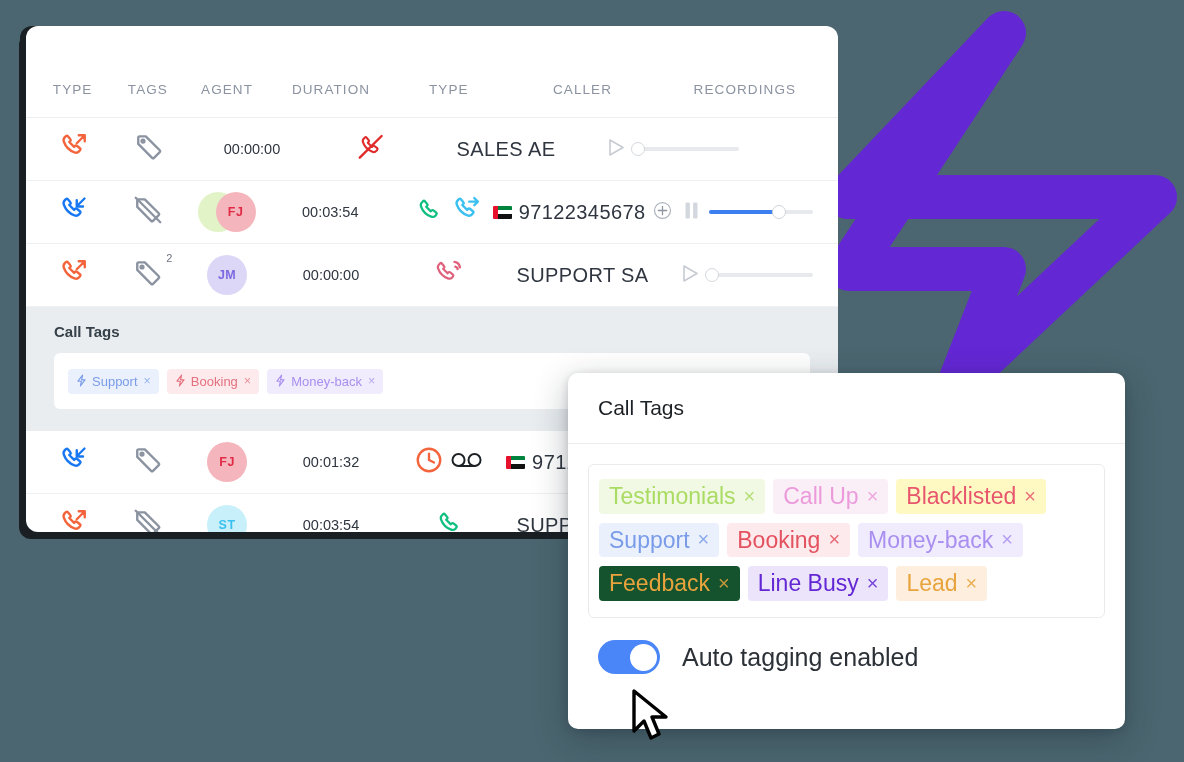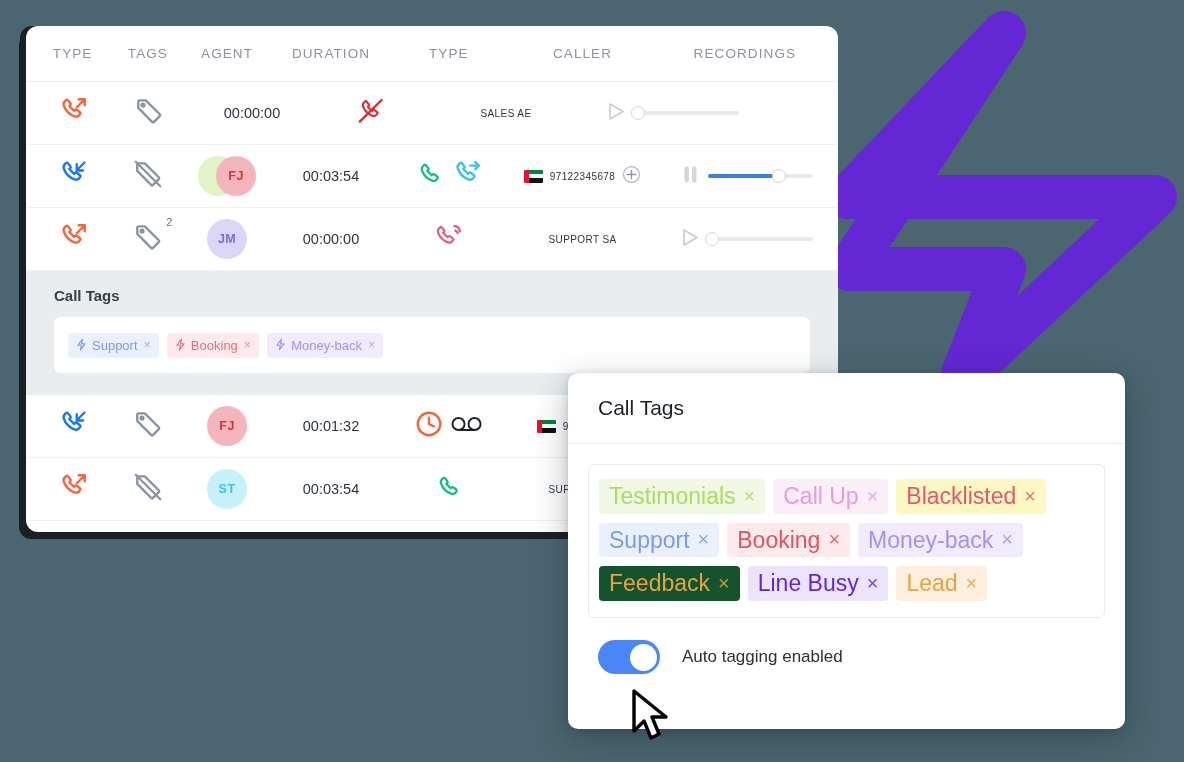--- a/index.html
+++ b/index.html
@@ -39,20 +39,21 @@
                 -7px 7px 0 0 #1a1f24;
     overflow: hidden;
   }
 
   .hdr {
     display: flex;
     align-items: center;
     height: 56px;
     border-bottom: 1px solid #eceff1;
     padding: 0 10px;
+    margin-top: 36px;
   }
   .hdr > div {
     font-size: 13.5px;
     letter-spacing: 1.1px;
     color: #8b93a1;
     font-weight: 400;
     text-align: center;
   }
 
   .c-type  { width: 74px; }
@@ -76,21 +77,21 @@
     justify-content: center;
     height: 100%;
   }
 
   .dur-txt {
     font-size: 14.5px;
     color: #2f3640;
     font-family: "Liberation Sans", sans-serif;
   }
   .caller-txt {
-    font-size: 10px;
+    font-size: 20px;
     color: #2f3640;
     letter-spacing: .4px;
     white-space: nowrap;
   }
 
   
   .avatar {
     width: 40px; height: 40px;
     border-radius: 50%;
     display: flex; align-items: center; justify-content: center;
@@ -248,21 +249,21 @@
     flex: 0 0 auto;
   }
   .toggle .tk {
     position: absolute;
     width: 27px; height: 27px;
     border-radius: 50%;
     background: #fff;
     top: 3.5px; right: 3.5px;
   }
   .toggle-label {
-    font-size: 17px;
+    font-size: 25px;
     color: #2b3137;
   }
 
   
   .cursor {
     position: absolute;
     left: 631px;
     top: 689px;
     z-index: 9;
     pointer-events: none;

